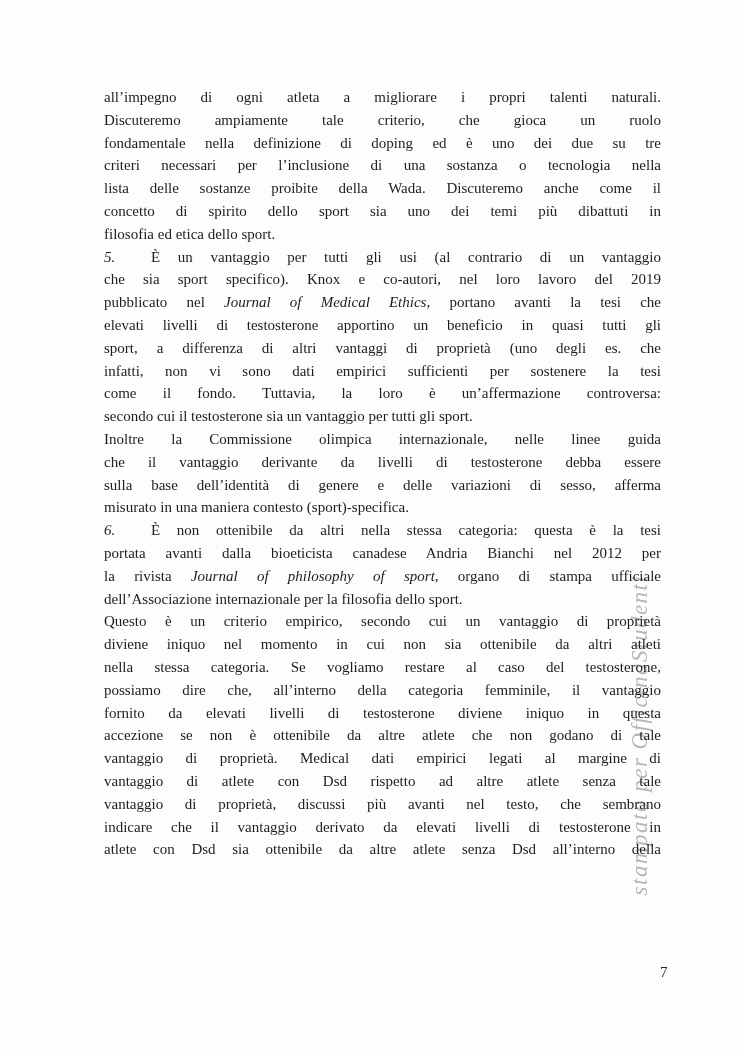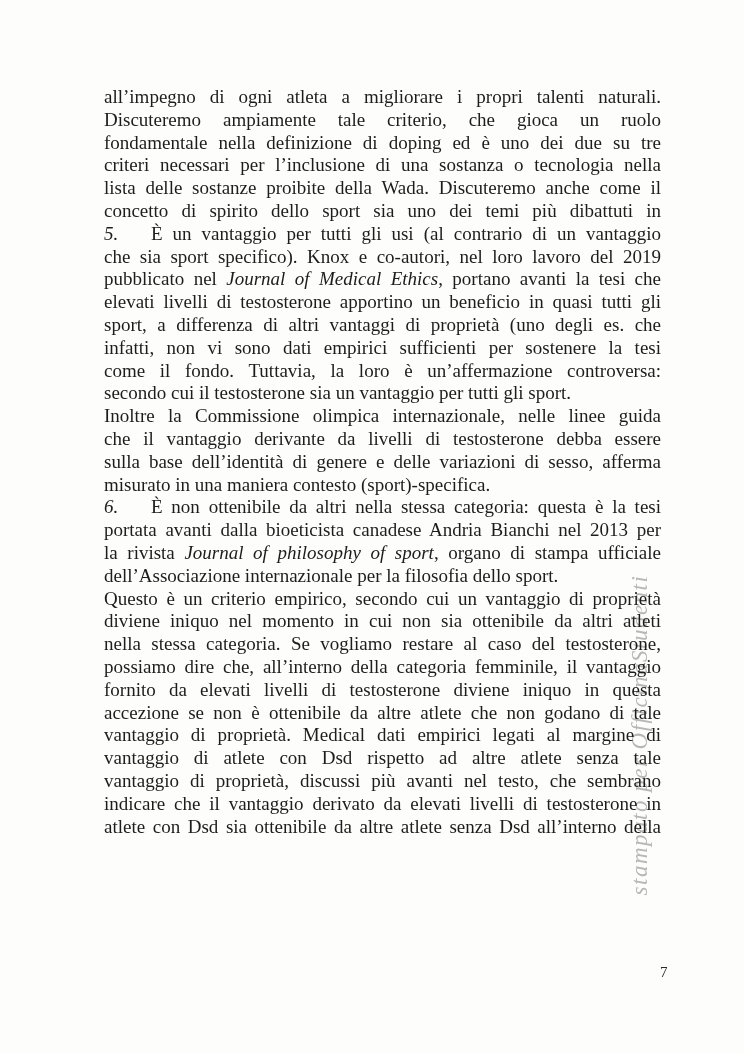--- a/index.html
+++ b/index.html
@@ -32,21 +32,21 @@
     color: #b7b7b5;
     z-index: 1;
   }
   .textblock {
     position: absolute;
     left: 104px;
     top: 86px;
     width: 557px;
     z-index: 2;
     color: #1d1d1d;
-    font-size: 19px;
+    font-size: 15px;
   }
   .para { margin: 0; padding: 0; }
   .line {
     line-height: 22.8px;
     text-align: justify;
     text-align-last: justify;
   }
   .line.last {
     text-align-last: left;
   }
@@ -73,40 +73,41 @@
   <div class="watermark">stampato per OfficinaStudenti</div>
 
   <div class="textblock">
       <div class="para">
         <div class="line"><span>all’impegno di ogni atleta a migliorare i propri talenti naturali.</span></div>
         <div class="line"><span>Discuteremo ampiamente tale criterio, che gioca un ruolo</span></div>
         <div class="line"><span>fondamentale nella definizione di doping ed è uno dei due su tre</span></div>
         <div class="line"><span>criteri necessari per l’inclusione di una sostanza o tecnologia nella</span></div>
         <div class="line"><span>lista delle sostanze proibite della Wada. Discuteremo anche come il</span></div>
         <div class="line"><span>concetto di spirito dello sport sia uno dei temi più dibattuti in</span></div>
+        <div class="line last"><span>filosofia ed etica dello sport.</span></div>
       </div>
       <div class="para">
         <div class="line"><span class="num">5.</span><span>È un vantaggio per tutti gli usi (al contrario di un vantaggio</span></div>
         <div class="line"><span>che sia sport specifico). Knox e co-autori, nel loro lavoro del 2019</span></div>
         <div class="line"><span>pubblicato nel </span><span class="it">Journal of Medical Ethics</span><span>, portano avanti la tesi che</span></div>
         <div class="line"><span>elevati livelli di testosterone apportino un beneficio in quasi tutti gli</span></div>
         <div class="line"><span>sport, a differenza di altri vantaggi di proprietà (uno degli es. che</span></div>
         <div class="line"><span>infatti, non vi sono dati empirici sufficienti per sostenere la tesi</span></div>
         <div class="line"><span>come il fondo. Tuttavia, la loro è un’affermazione controversa:</span></div>
         <div class="line last"><span>secondo cui il testosterone sia un vantaggio per tutti gli sport.</span></div>
       </div>
       <div class="para">
         <div class="line"><span>Inoltre la Commissione olimpica internazionale, nelle linee guida</span></div>
         <div class="line"><span>che il vantaggio derivante da livelli di testosterone debba essere</span></div>
         <div class="line"><span>sulla base dell’identità di genere e delle variazioni di sesso, afferma</span></div>
         <div class="line last"><span>misurato in una maniera contesto (sport)-specifica.</span></div>
       </div>
       <div class="para">
         <div class="line"><span class="num">6.</span><span>È non ottenibile da altri nella stessa categoria: questa è la tesi</span></div>
-        <div class="line"><span>portata avanti dalla bioeticista canadese Andria Bianchi nel 2013 per</span></div>
+        <div class="line"><span>portata avanti dalla bioeticista canadese Andria Bianchi nel 2012 per</span></div>
         <div class="line"><span>la rivista </span><span class="it">Journal of philosophy of sport</span><span>, organo di stampa ufficiale</span></div>
         <div class="line last"><span>dell’Associazione internazionale per la filosofia dello sport.</span></div>
       </div>
       <div class="para">
         <div class="line"><span>Questo è un criterio empirico, secondo cui un vantaggio di proprietà</span></div>
         <div class="line"><span>diviene iniquo nel momento in cui non sia ottenibile da altri atleti</span></div>
         <div class="line"><span>nella stessa categoria. Se vogliamo restare al caso del testosterone,</span></div>
         <div class="line"><span>possiamo dire che, all’interno della categoria femminile, il vantaggio</span></div>
         <div class="line"><span>fornito da elevati livelli di testosterone diviene iniquo in questa</span></div>
         <div class="line"><span>accezione se non è ottenibile da altre atlete che non godano di tale</span></div>

